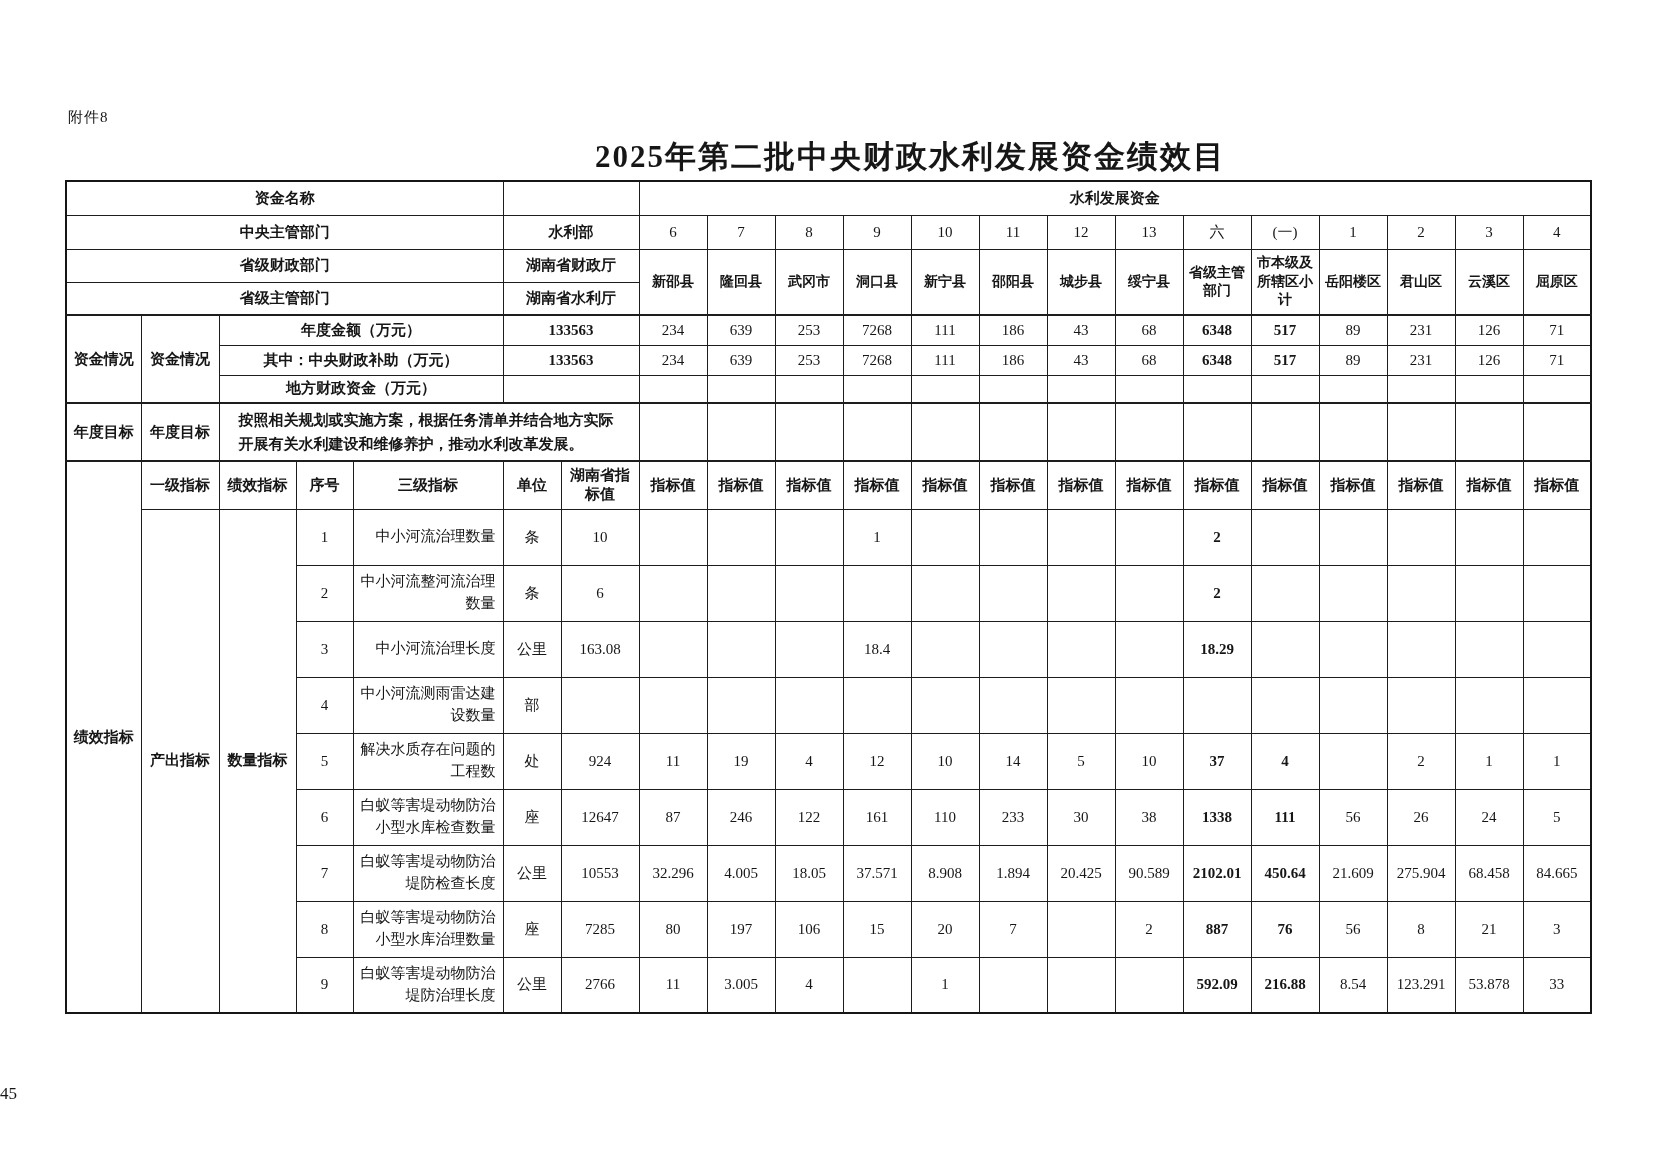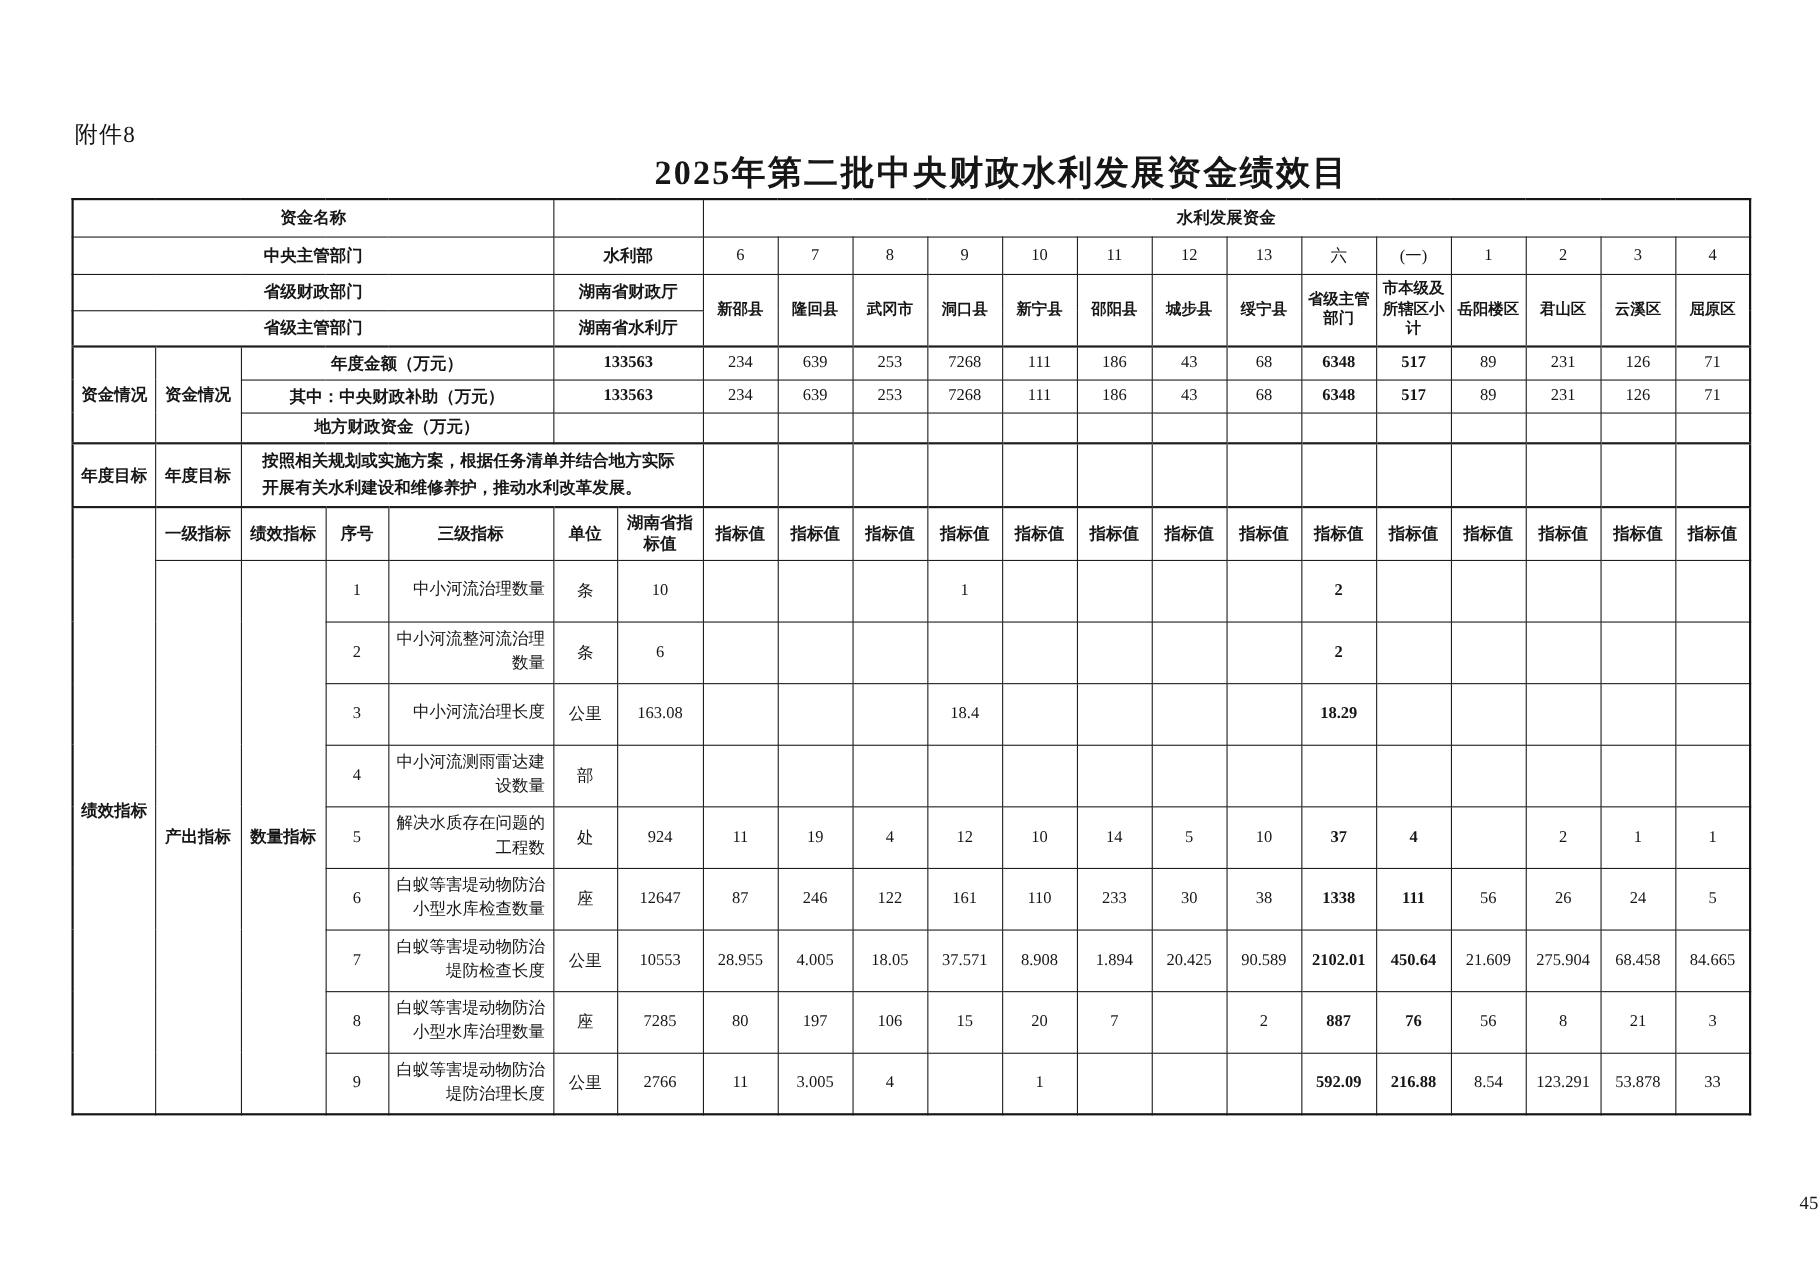--- a/index.html
+++ b/index.html
@@ -1,31 +1,31 @@
 <!DOCTYPE html>
 <html><head>
 <meta charset="utf-8">
 <style>
   html,body{margin:0;padding:0;background:#ffffff;}
   body{width:1653px;height:1168px;position:relative;font-family:"Liberation Serif",serif;color:#161616;}
-  .attachment{position:absolute;left:68px;top:108px;font-size:21px;letter-spacing:1px;}
+  .attachment{position:absolute;left:68px;top:108px;font-size:15px;letter-spacing:1px;}
   .title{position:absolute;left:0;top:136px;width:1653px;text-align:center;text-indent:168px;
          font-size:31px;font-weight:bold;letter-spacing:2px;}
   table.doc{position:absolute;left:65px;top:180px;width:1525px;border-collapse:collapse;
             table-layout:fixed;border:2.6px solid #161616;font-family:Liberation Serif, serif;}
   td{border:1.6px solid #1d1d1d;text-align:center;vertical-align:middle;font-size:15px;
      padding:1px 2px;overflow:hidden;word-break:break-all;}
   td.hb{font-weight:bold;}
   td.region{font-weight:bold;font-size:14px;line-height:1.3;padding:0 4px;}
   td.num{font-size:15px;}
   td.sum{font-weight:bold;}
   td.iname{text-align:right;padding:2px 7px;line-height:1.45;word-break:break-all;}
   td.goal{text-align:left;padding:4px 19px;font-weight:bold;line-height:1.6;word-break:break-all;}
   tr.sec td{border-top-width:2.3px;}
-  .pageno{position:absolute;left:0;top:1084px;width:1653px;text-align:right;font-size:17px;}
+  .pageno{position:absolute;left:0;top:1084px;width:1653px;text-align:left;font-size:17px;}
 </style>
 </head>
 <body>
 
 <div class="page">
   <div class="attachment">附件8</div>
   <div class="title">2025年第二批中央财政水利发展资金绩效目</div>
 
   <table class="doc">
     <colgroup>
@@ -331,21 +331,21 @@
       <td class="num">26</td>
       <td class="num">24</td>
       <td class="num">5</td>
     </tr>
 
     <tr style="height:56px">
       <td class="num">7</td>
       <td class="iname">白蚁等害堤动物防治堤防检查长度</td>
       <td>公里</td>
       <td class="num">10553</td>
-      <td class="num">28.955</td>
+      <td class="num">32.296</td>
       <td class="num">4.005</td>
       <td class="num">18.05</td>
       <td class="num">37.571</td>
       <td class="num">8.908</td>
       <td class="num">1.894</td>
       <td class="num">20.425</td>
       <td class="num">90.589</td>
       <td class="num sum">2102.01</td>
       <td class="num sum">450.64</td>
       <td class="num">21.609</td>

